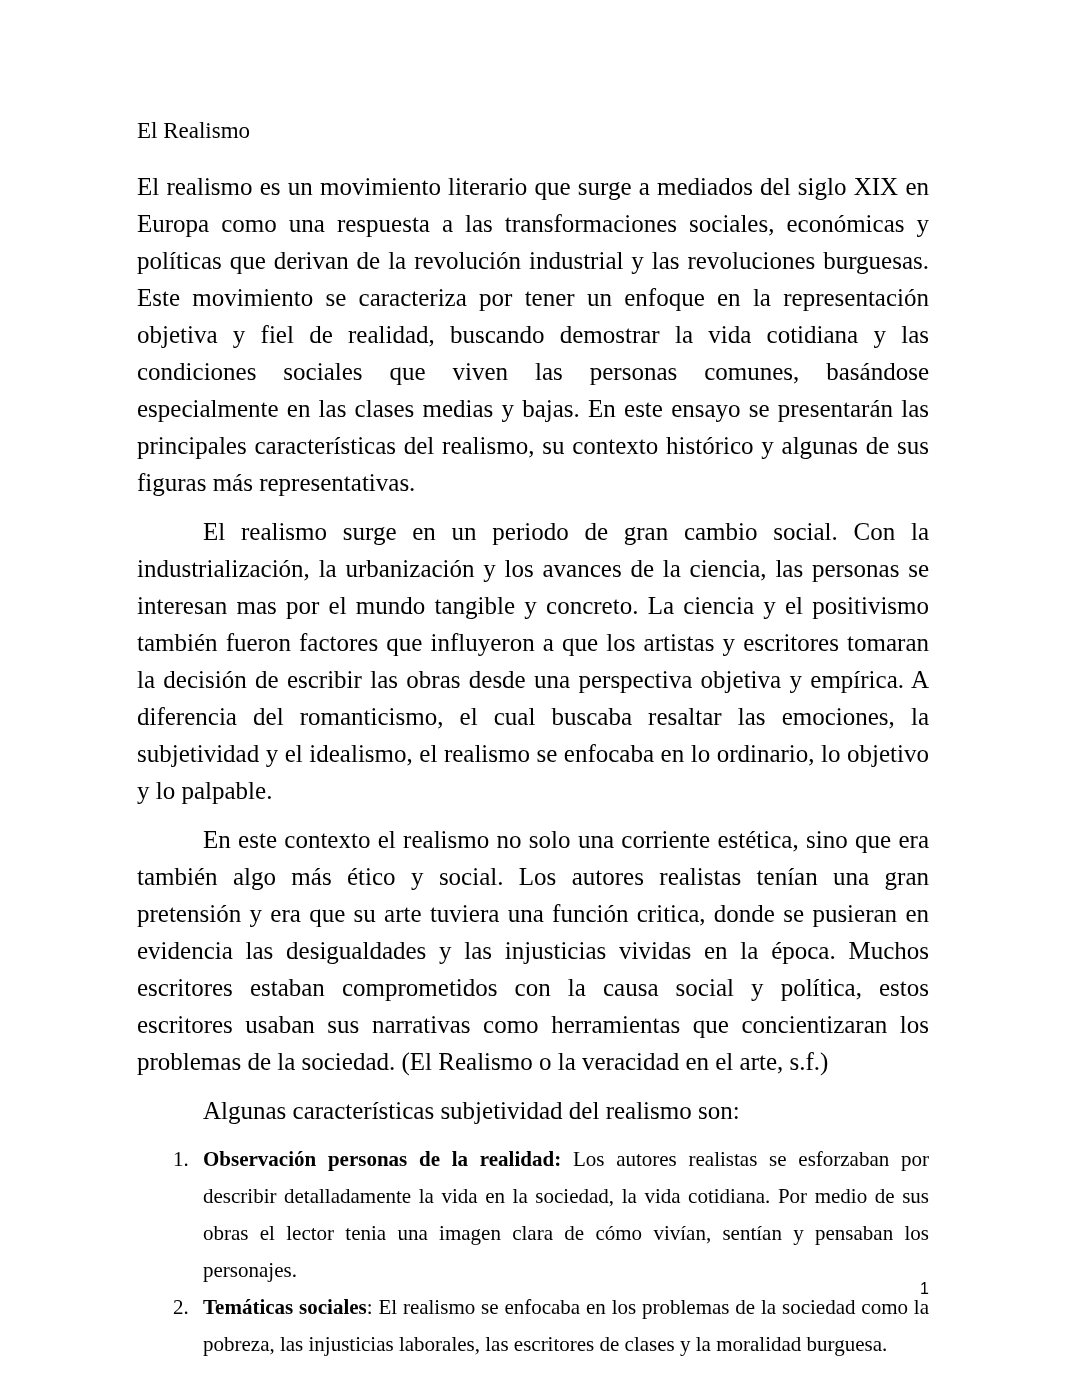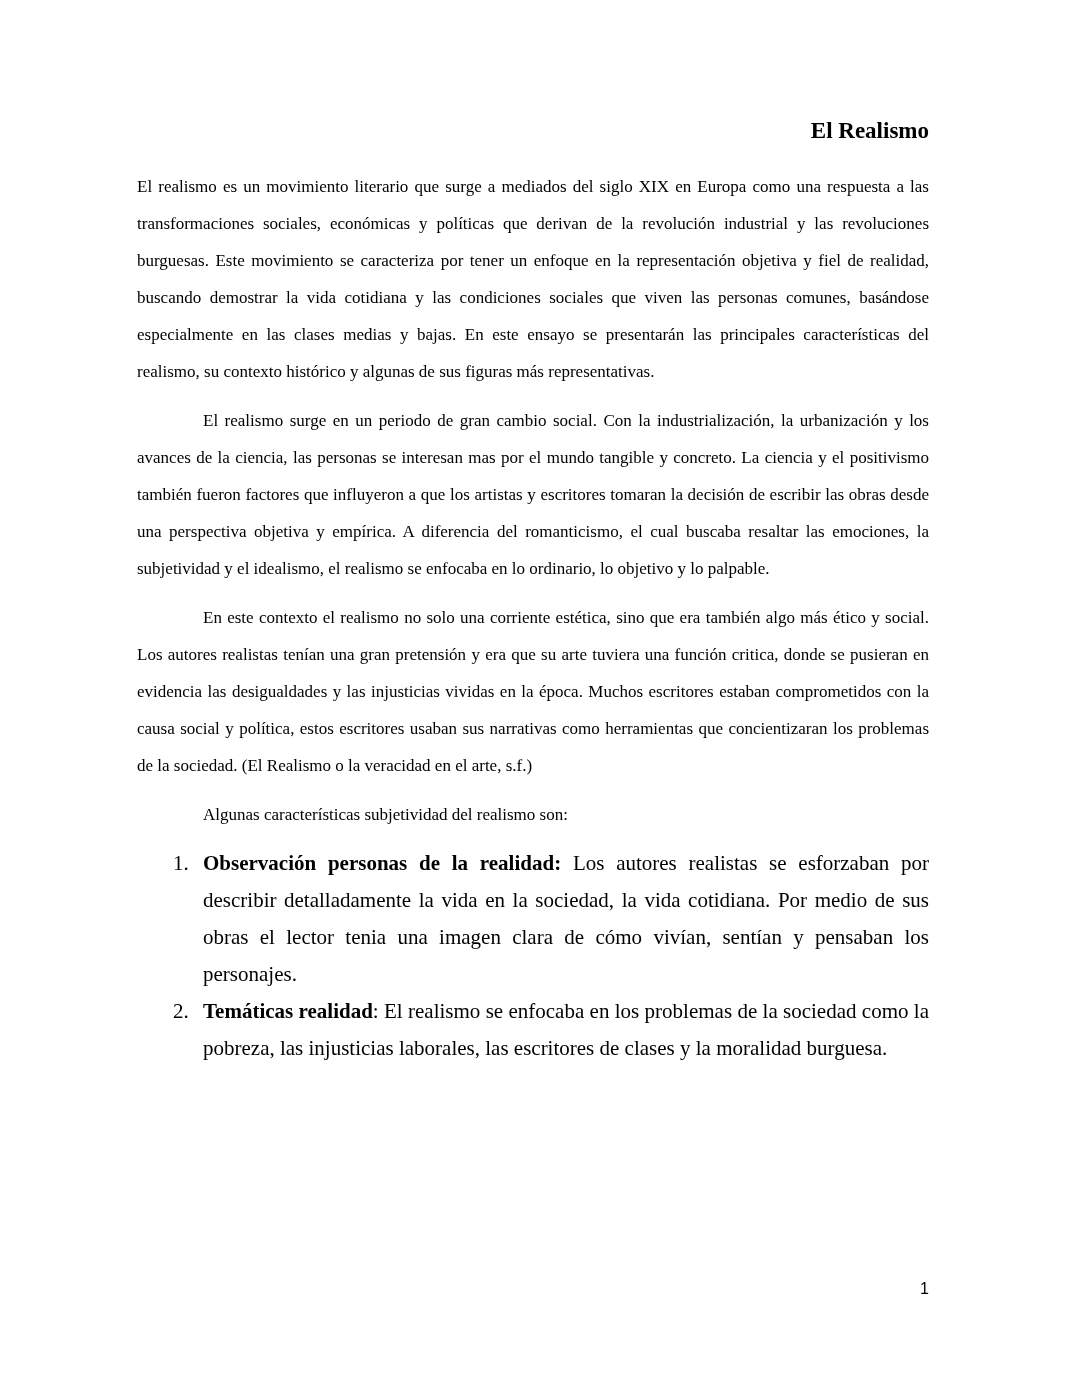--- a/index.html
+++ b/index.html
@@ -18,27 +18,27 @@
   }
   .content {
     position: absolute;
     left: 137px;
     top: 112px;
     width: 792px;
   }
   .doc-title {
     margin: 0 0 19px 0;
     font-size: 23px;
-    font-weight: bold;
+    font-weight: normal;
     line-height: 37px;
-    text-align: right;
+    text-align: left;
   }
   .para {
     margin: 0 0 12px 0;
-    font-size: 17px;
+    font-size: 25px;
     line-height: 37px;
     text-align: justify;
   }
   .para.indent {
     text-indent: 66px;
   }
   .num-list {
     margin: 0;
     padding: 0;
     list-style: none;
@@ -85,20 +85,20 @@
 
     <p class="para indent">Algunas características subjetividad del realismo son:</p>
 
     <ol class="num-list">
       <li class="list-item">
         <span class="list-num">1.</span>
         <span class="lead-bold">Observación personas de la realidad:</span><span> Los autores realistas se esforzaban por describir detalladamente la vida en la sociedad, la vida cotidiana. Por medio de sus obras el lector tenia una imagen clara de cómo vivían, sentían y pensaban los personajes.</span>
       </li>
       <li class="list-item">
         <span class="list-num">2.</span>
-        <span class="lead-bold">Temáticas realidad</span><span>: El realismo se enfocaba en los problemas de la sociedad como la pobreza, las injusticias laborales, las escritores de clases y la moralidad burguesa.</span>
+        <span class="lead-bold">Temáticas sociales</span><span>: El realismo se enfocaba en los problemas de la sociedad como la pobreza, las injusticias laborales, las escritores de clases y la moralidad burguesa.</span>
       </li>
     </ol>
 
   </div>
 
   <div class="page-number">1</div>
 </div>
 
 </body></html>

